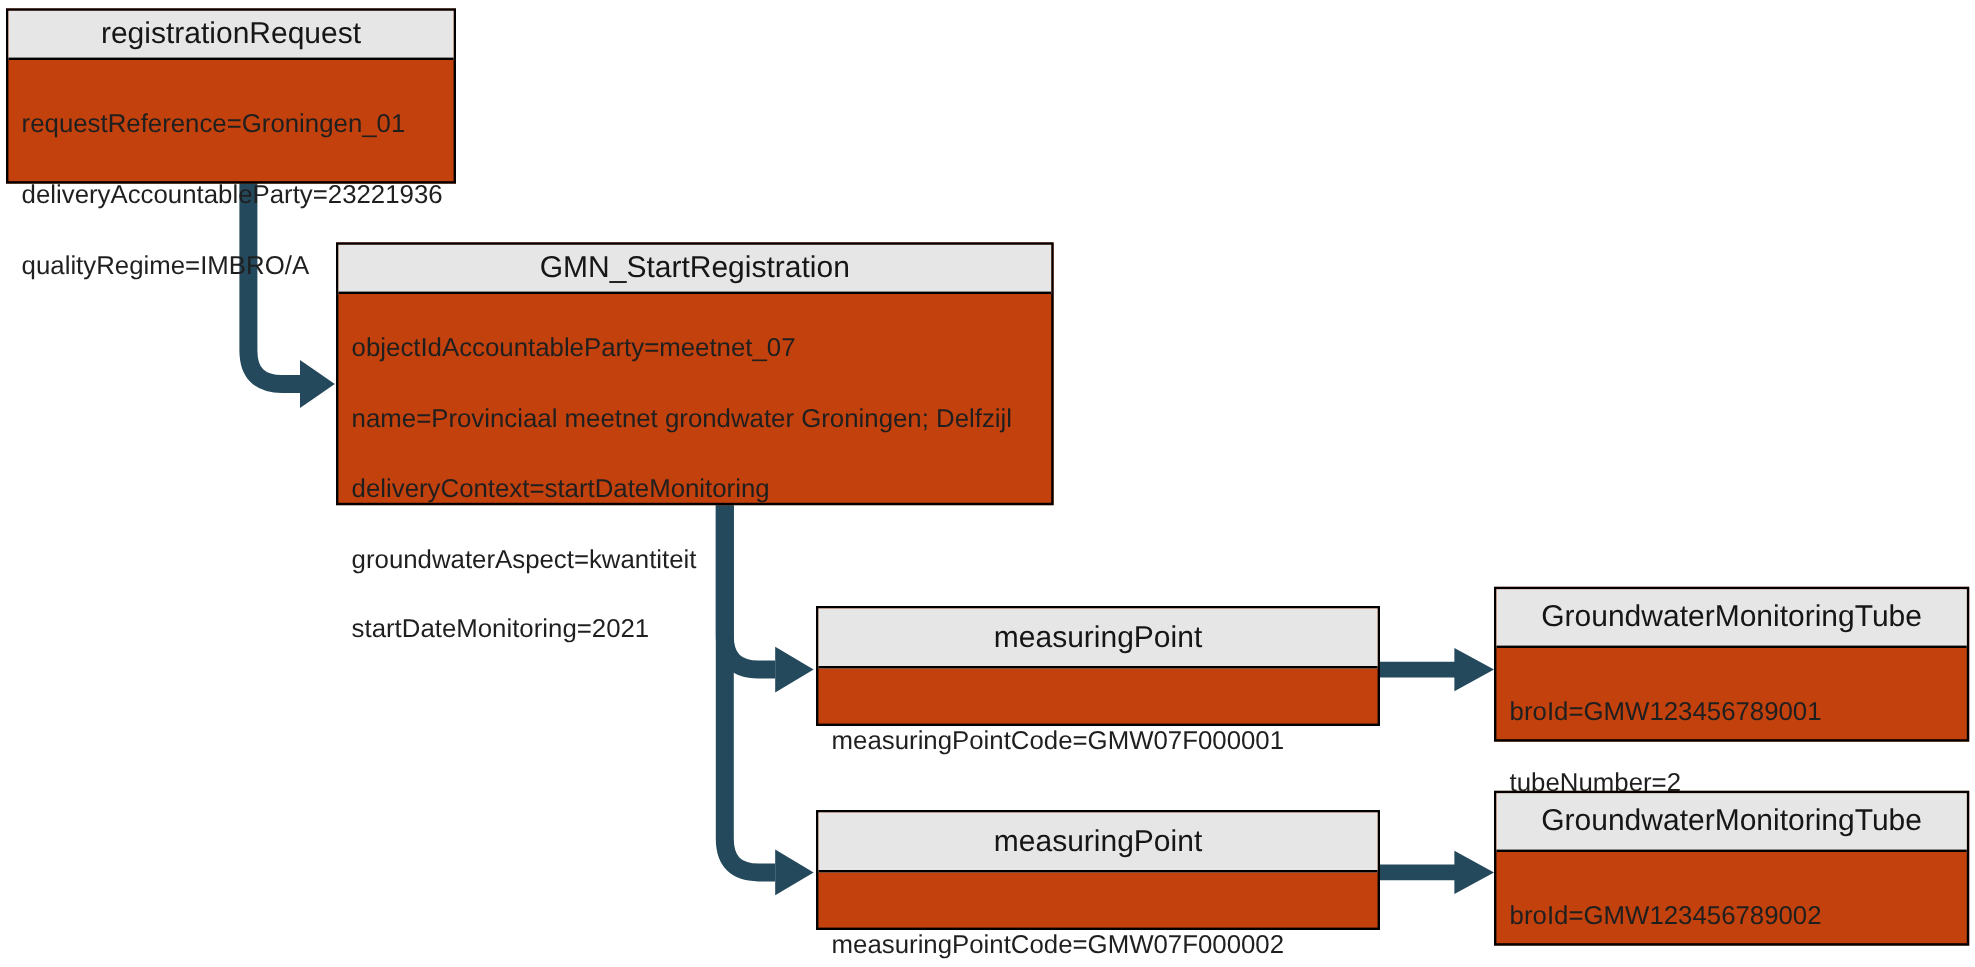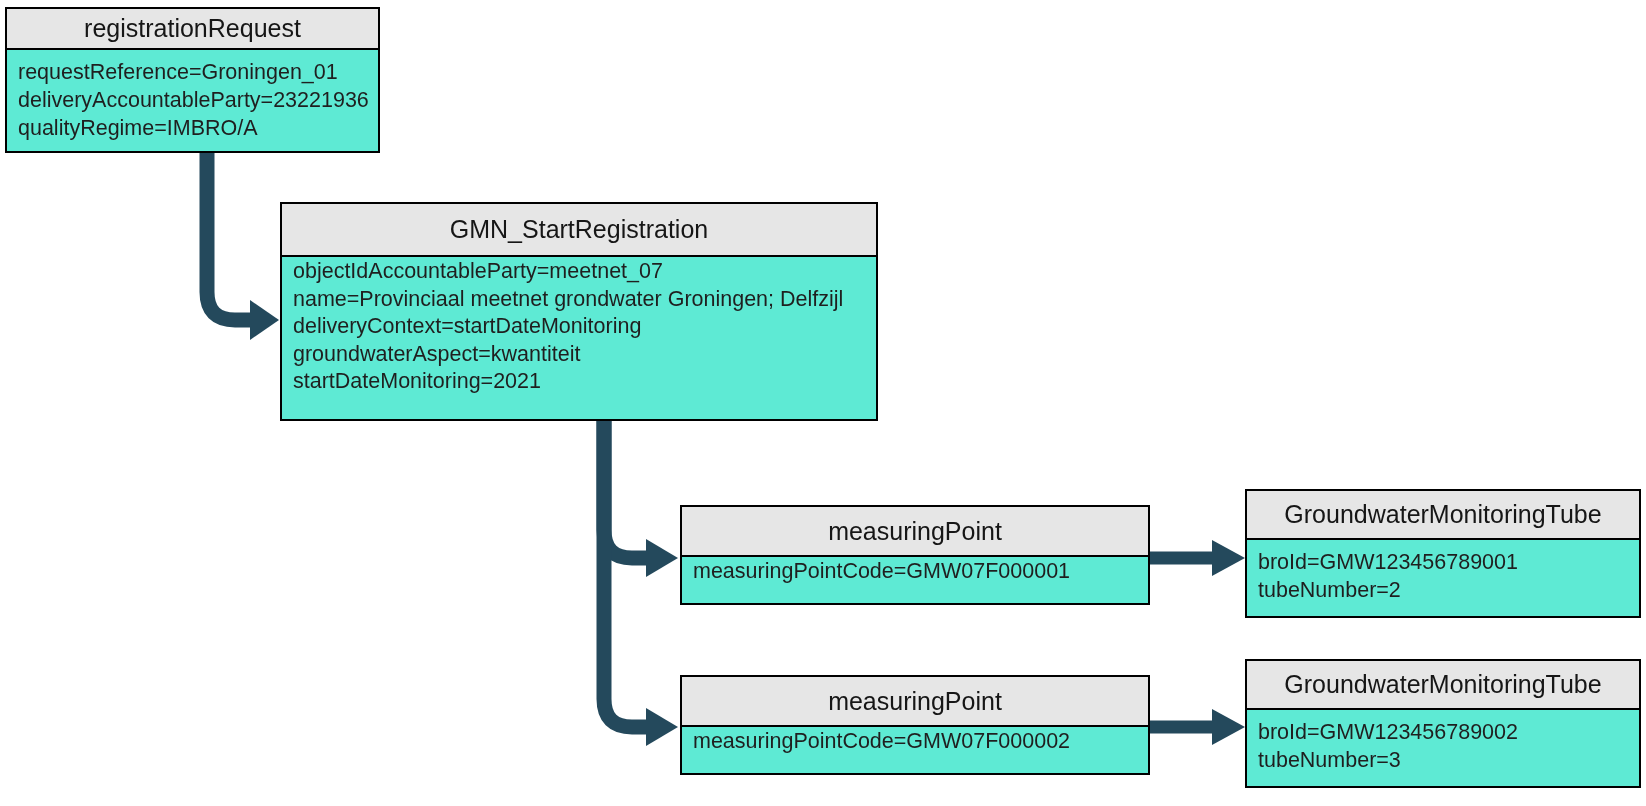--- a/index.html
+++ b/index.html
@@ -18,21 +18,21 @@
   }
   #arrow-layer {
     position: absolute;
     left: 0; top: 0;
     width: 1646px;
     height: 806px;
     pointer-events: none;
   }
   .node {
     position: absolute;
-    background: #5eead4;
+    background: #c2410c;
     border: 2.5px solid #000000;
     box-sizing: border-box;
     color: #1c1c1c;
   }
   .node-header {
     background: #E6E6E6;
     border-bottom: 2.5px solid #000000;
     box-sizing: border-box;
     display: flex;
     align-items: center;
@@ -49,23 +49,23 @@
     line-height: 28px;
     white-space: nowrap;
     overflow: hidden;
     color: #1f1f1f;
   }
   .node-body.tight {
     padding-top: 1px;
     line-height: 27.5px;
   }
   .node-body.single {
-    padding-top: 0;
+    padding-top: 15px;
   }
-  .attr { display: block; }
+  .attr { display: block; margin-top: 31px; }
   .arrow-stroke {
     fill: none;
     stroke: var(--arrow-color, #24495C);
   }
   .arrow-head {
     fill: var(--arrow-color, #24495C);
     stroke: none;
   }
 </style>
 </head>
@@ -94,21 +94,21 @@
   <div class="node" style="left:5px; top:7px; width:375px; height:146px;">
     <div class="node-header" style="height:41px;">registrationRequest</div>
     <div class="node-body">
       <span class="attr">requestReference=Groningen_01</span>
       <span class="attr">deliveryAccountableParty=23221936</span>
       <span class="attr">qualityRegime=IMBRO/A</span>
     </div>
   </div>
 
   <div class="node" style="left:280px; top:202px; width:598px; height:219px;">
-    <div class="node-header" style="height:53px;">GMN_StartRegistration</div>
+    <div class="node-header" style="height:41px;">GMN_StartRegistration</div>
     <div class="node-body tight">
       <span class="attr">objectIdAccountableParty=meetnet_07</span>
       <span class="attr">name=Provinciaal meetnet grondwater Groningen; Delfzijl</span>
       <span class="attr">deliveryContext=startDateMonitoring</span>
       <span class="attr">groundwaterAspect=kwantiteit</span>
       <span class="attr">startDateMonitoring=2021</span>
     </div>
   </div>
 
   <div class="node" style="left:680px; top:505px; width:470px; height:100px;">

